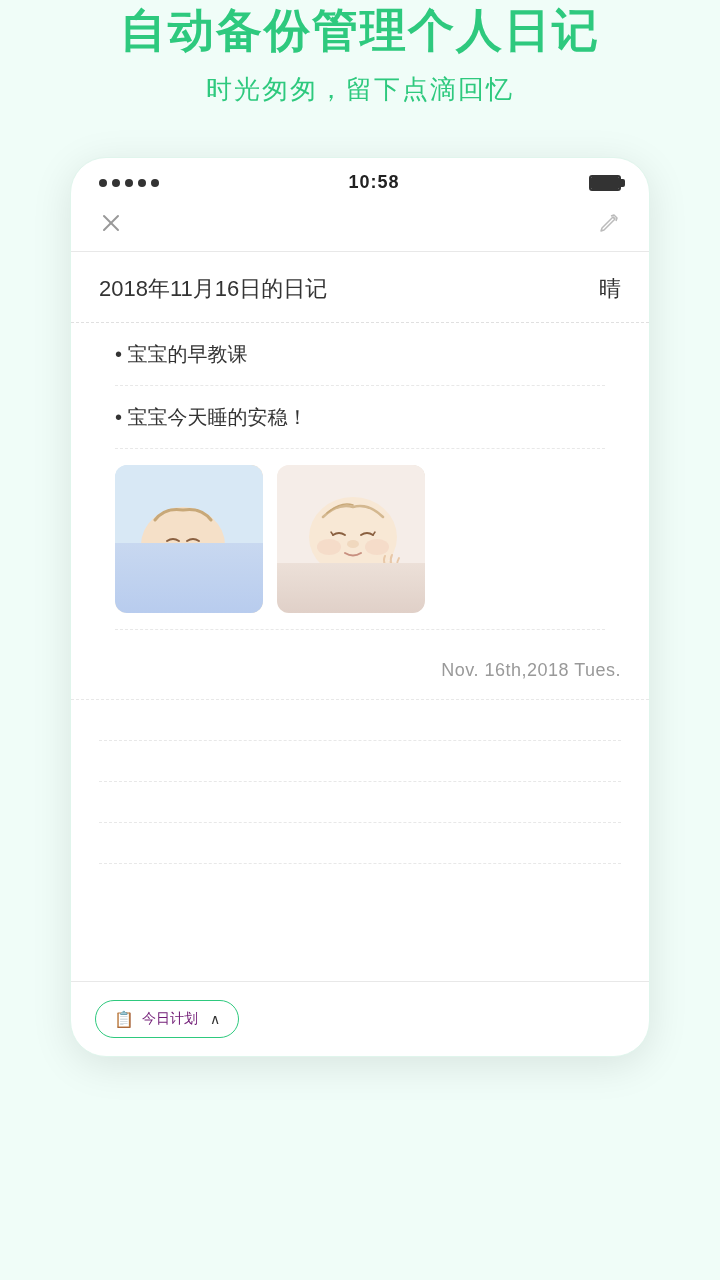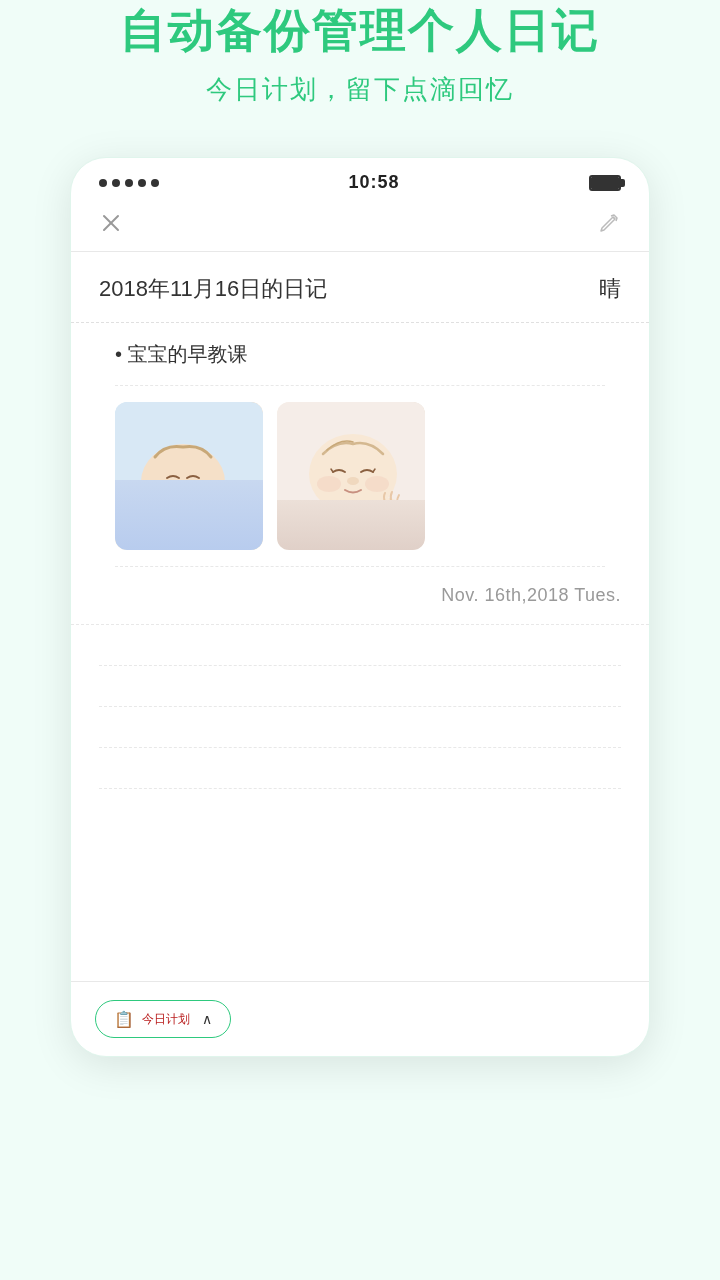--- a/index.html
+++ b/index.html
@@ -233,20 +233,21 @@
       justify-content: flex-end;
       align-items: center;
       padding: 18px 28px;
       border-bottom: 1px dashed #e8e8e8;
     }
 
     .diary-date-text {
       font-size: 18px;
       color: #999;
       letter-spacing: 0.5px;
+      margin-top: 12px;
     }
 
     .empty-lines {
       padding: 0 28px;
     }
 
     .empty-line {
       padding: 20px 0;
       border-bottom: 1px dashed #e8e8e8;
     }
@@ -271,36 +272,36 @@
       background: white;
     }
 
     .plan-icon {
       width: 20px; height: 20px;
       display: flex; align-items: center; justify-content: center;
       font-size: 16px;
     }
 
     .plan-label {
-      font-size: 12px;
-      color: #b91c1c;
+      font-size: 14px;
+      color: #701a75;
     }
 
     .plan-arrow {
       font-size: 14px;
       color: #333;
       margin-left: 4px;
     }
   </style>
 </head>
 <body>
 
 <div class="page-header">
   <div class="main-title">自动备份管理个人日记</div>
-  <div class="sub-title">今日计划，留下点滴回忆</div>
+  <div class="sub-title">时光匆匆，留下点滴回忆</div>
 </div>
 
 <div class="phone-mockup">
 
   <div class="status-bar">
     <div class="status-dots">
       <div class="status-dot"></div>
       <div class="status-dot"></div>
       <div class="status-dot"></div>
       <div class="status-dot"></div>
@@ -330,20 +331,21 @@
 
   <div class="diary-content">
 
     <div class="diary-title-row">
       <div class="diary-title-text">2018年11月16日的日记</div>
       <div class="weather-badge">晴</div>
     </div>
 
     <div class="diary-lines">
       <div class="diary-line with-bullet">宝宝的早教课</div>
+      <div class="diary-line with-bullet">宝宝今天睡的安稳！</div>
 
       <div class="photos-row">
         <div class="photo-placeholder baby-photo-1">
           <svg class="baby-svg" viewBox="0 0 148 148" xmlns="http://www.w3.org/2000/svg">
 
             <rect width="148" height="148" fill="#d8e8f5" rx="12"></rect>
 
             <ellipse cx="74" cy="120" rx="70" ry="35" fill="#e8d8c8"></ellipse>
 
             <rect x="20" y="95" width="108" height="55" rx="8" fill="#b8ccee"></rect>

